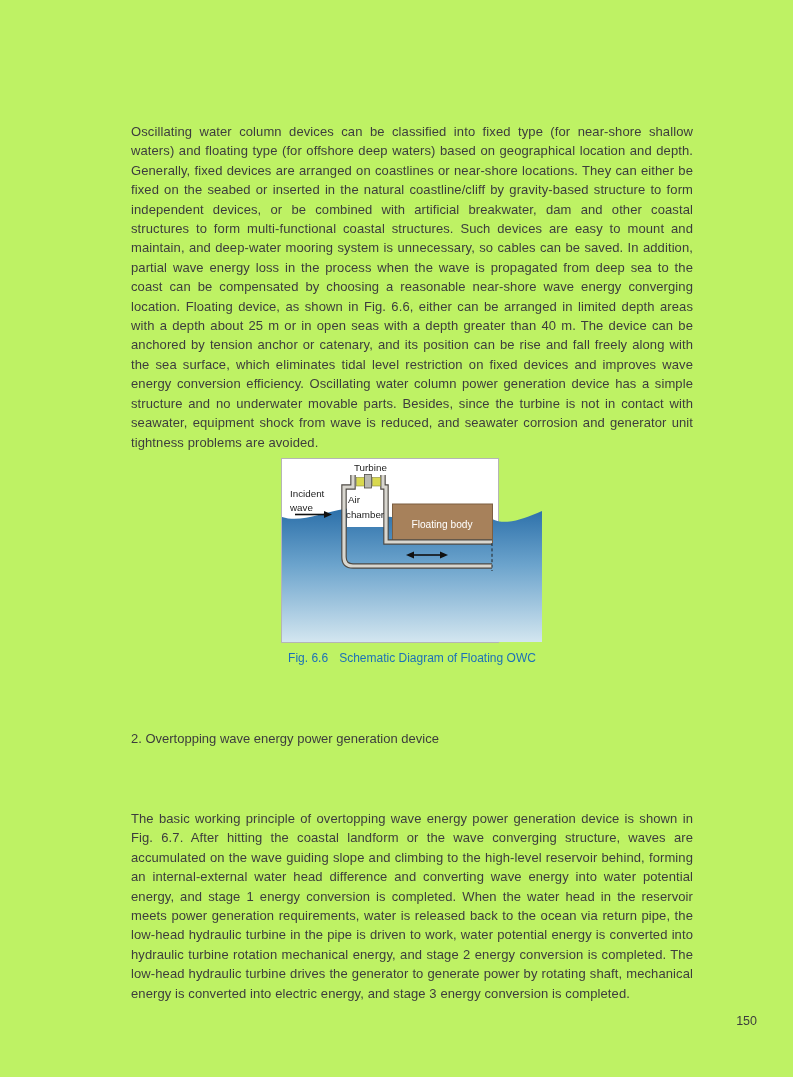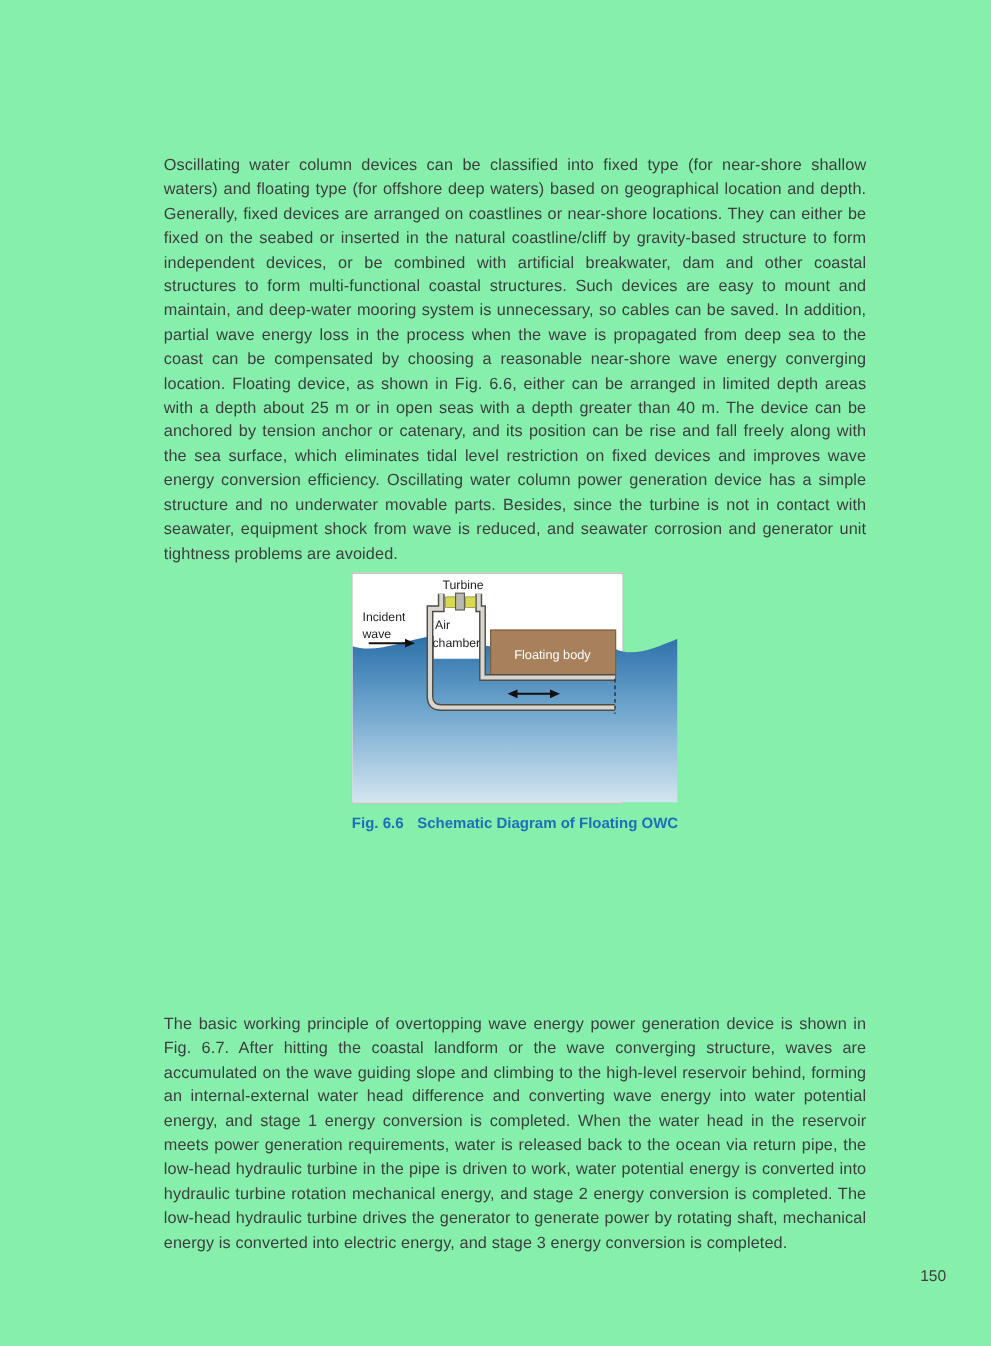--- a/index.html
+++ b/index.html
@@ -1,19 +1,19 @@
 <!DOCTYPE html>
 <html style="--water_top: #2b6fa9; --water_mid: #6ba3cc; --water_bottom: #d3e6f0; --floating_body: #a7815b; --floating_body_edge: #7d5f41; --tube_fill: #d8d6cf; --tube_outline: #4f4b45; --turbine_yellow: #d9d94f; --caption_blue: #1c70b8; --text_color: #3d3d3d;"><head>
 <meta charset="utf-8">
 <style>
   html,body { margin:0; padding:0; background:#e9e9e9; }
   .page {
     position:relative;
     width:793px; height:1077px;
-    background:#86efac;
+    background:#bef264;
     font-family:"Liberation Sans", sans-serif;
     color:var(--text_color, #3d3d3d);
     margin:0 auto;
     overflow:hidden;
   }
   .bodytext {
     position:absolute; left:131px; width:562px;
     font-size:13px; line-height:19.4px;
     text-align:justify;
     letter-spacing:0.1px;
@@ -24,21 +24,21 @@
   .figure-wrap {
     position:absolute; left:281px; top:458px;
     width:218px; height:185px;
     border:1px solid #b5b5b5;
     box-sizing:border-box;
     background:#ffffff;
   }
   .caption {
     position:absolute; left:281px; top:651px; width:262px;
     text-align:center;
-    font-size:12px; font-weight:bold;
+    font-size:12px; font-weight:normal;
     color:var(--caption_blue, #1c70b8);
     white-space:nowrap;
   }
   .caption .cap-title { margin-left:11px; }
   .pageno {
     position:absolute; top:1014px; right:36px;
     font-size:12.5px; color:var(--text_color, #3d3d3d);
   }
   
   .fig-label { font-family:"Liberation Sans", sans-serif; font-size:9.8px; fill:#1c1c1c; }
@@ -104,18 +104,19 @@
       <text class="fig-label" x="66" y="44">Air</text>
       <text class="fig-label" x="64" y="58.5">chamber</text>
       <text class="fig-label-white" x="160" y="68.5" text-anchor="middle">Floating body</text>
     </svg>
   </div>
 
   <div class="caption">
     <span class="cap-label">Fig. 6.6</span><span class="cap-title">Schematic Diagram of Floating OWC</span>
   </div>
 
+  <div class="heading">2. Overtopping wave energy power generation device</div>
 
   <p class="bodytext para2">The basic working principle of overtopping wave energy power generation device is shown in Fig. 6.7. After hitting the coastal landform or the wave converging structure, waves are accumulated on the wave guiding slope and climbing to the high-level reservoir behind, forming an internal-external water head difference and converting wave energy into water potential energy, and stage 1 energy conversion is completed. When the water head in the reservoir meets power generation requirements, water is released back to the ocean via return pipe, the low-head hydraulic turbine in the pipe is driven to work, water potential energy is converted into hydraulic turbine rotation mechanical energy, and stage 2 energy conversion is completed. The low-head hydraulic turbine drives the generator to generate power by rotating shaft, mechanical energy is converted into electric energy, and stage 3 energy conversion is completed.</p>
 
   <div class="pageno">150</div>
 
 </div>
 
 </body></html>

